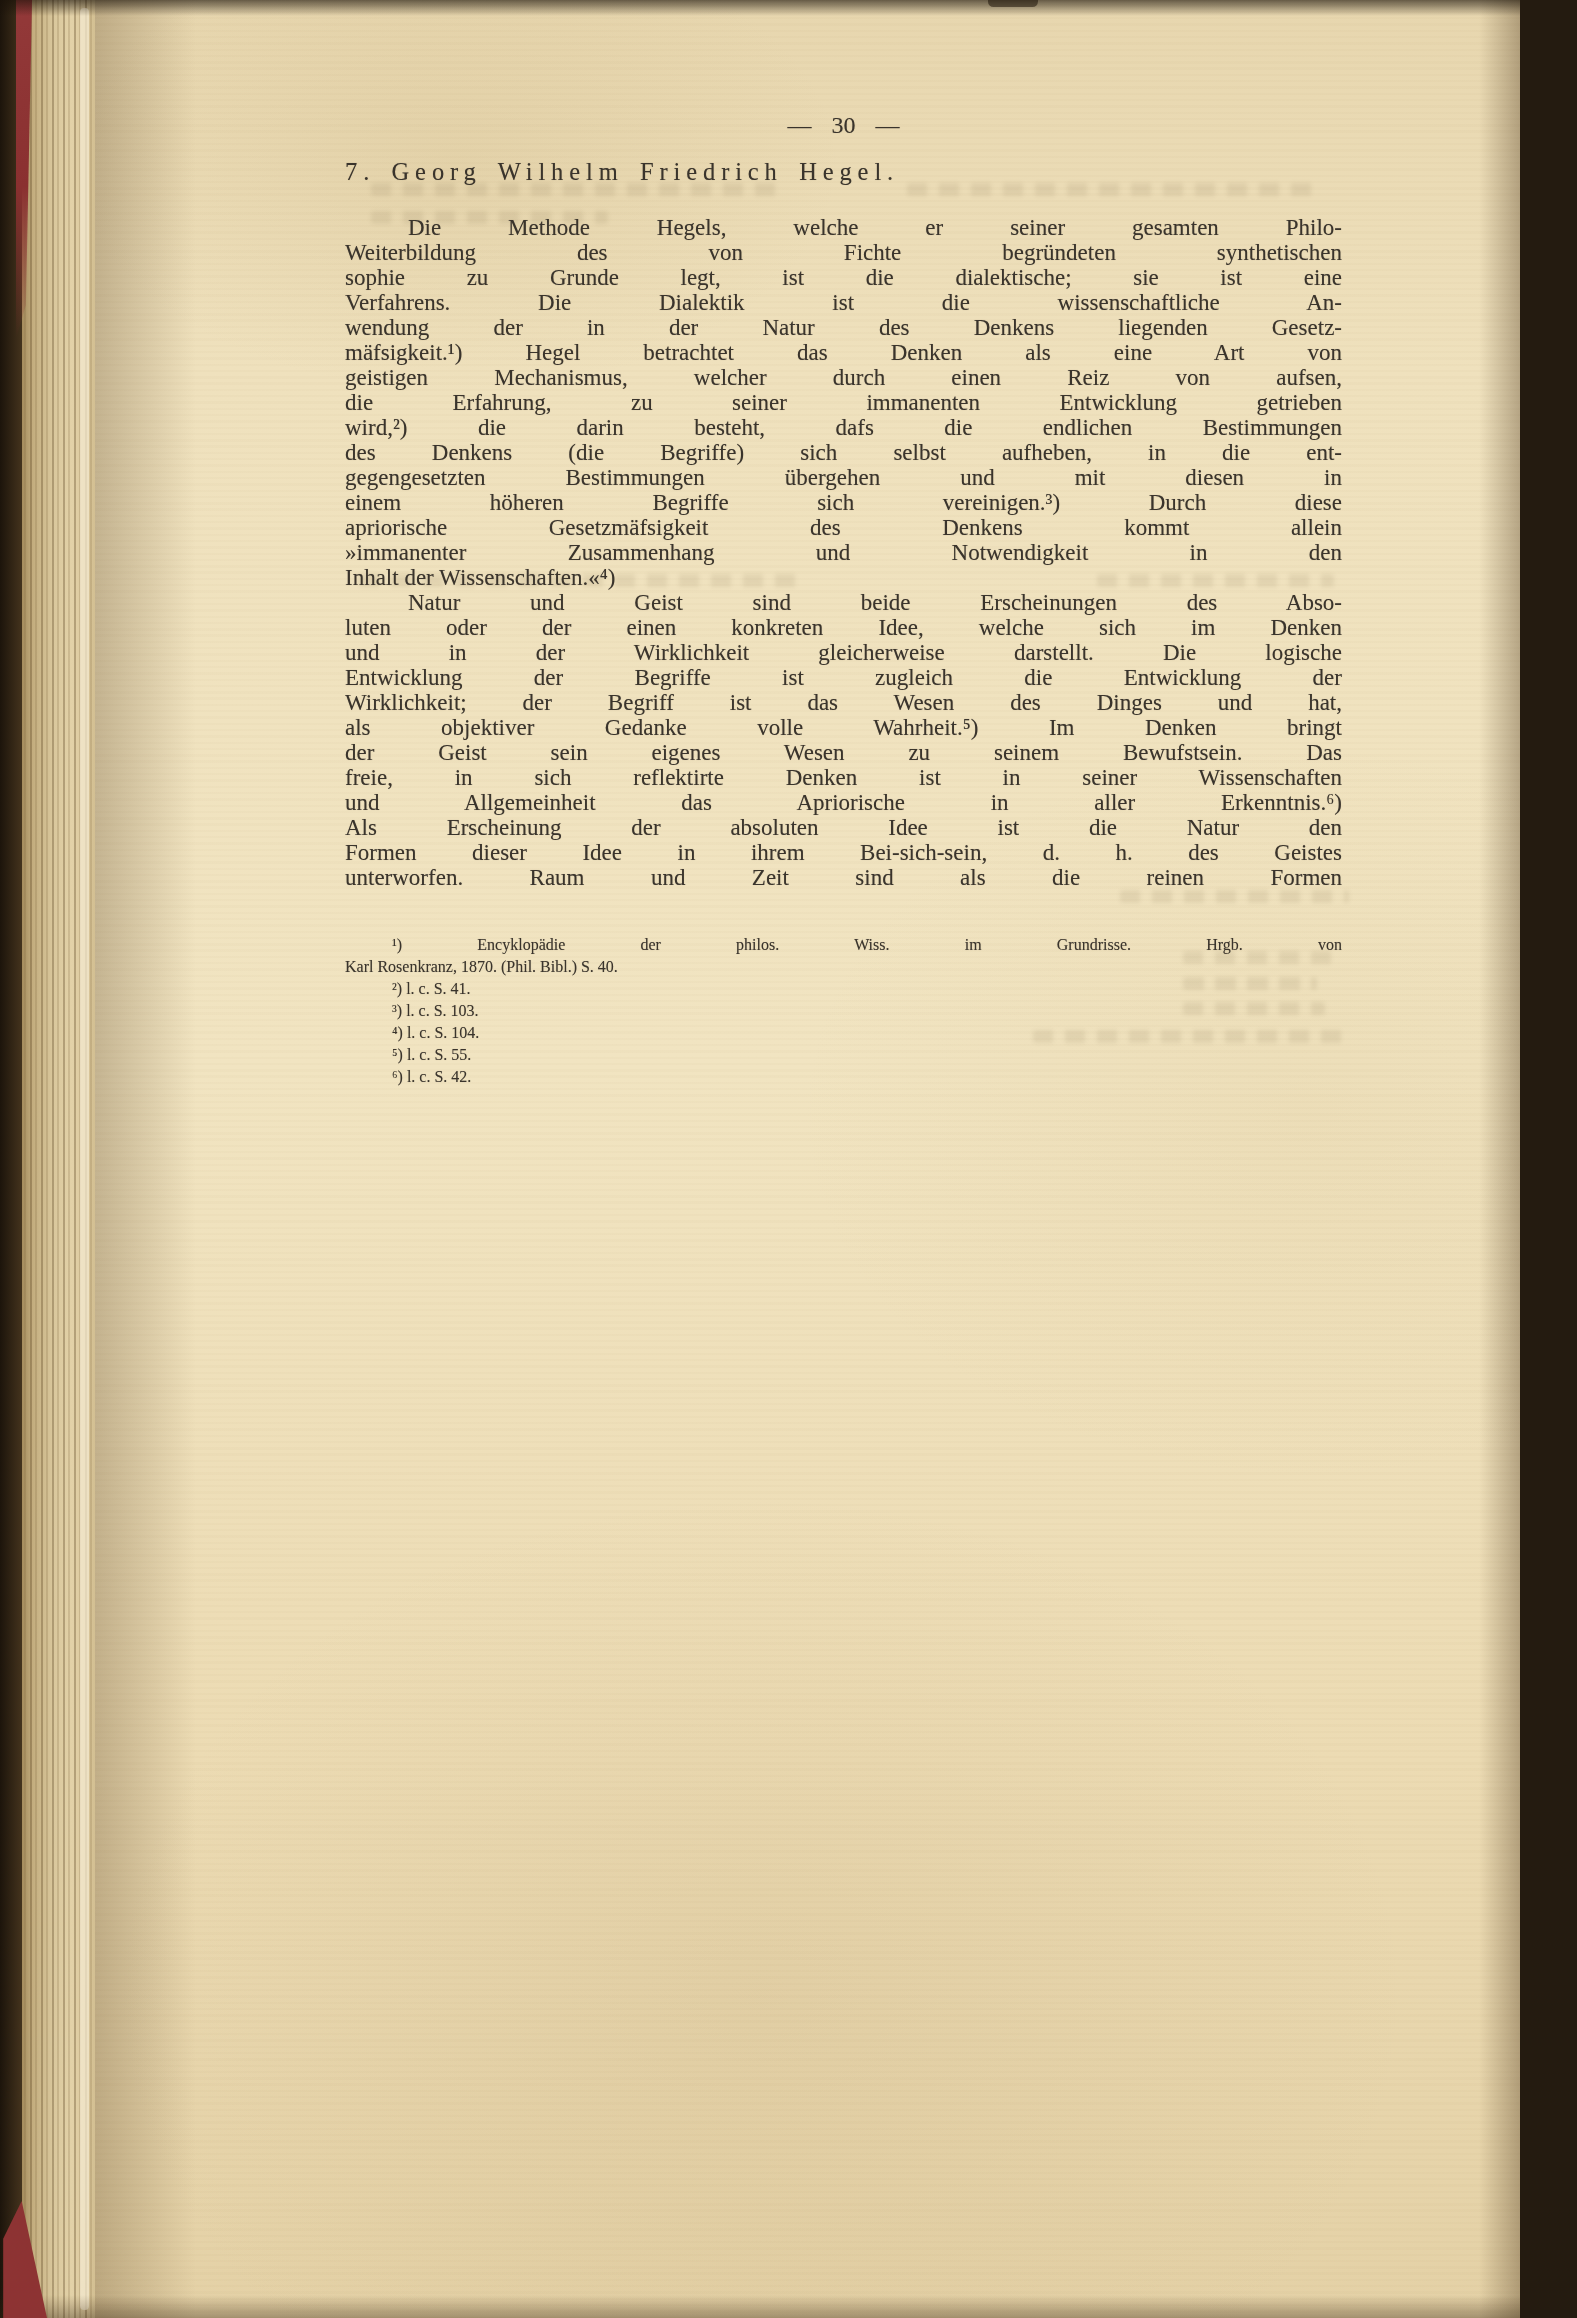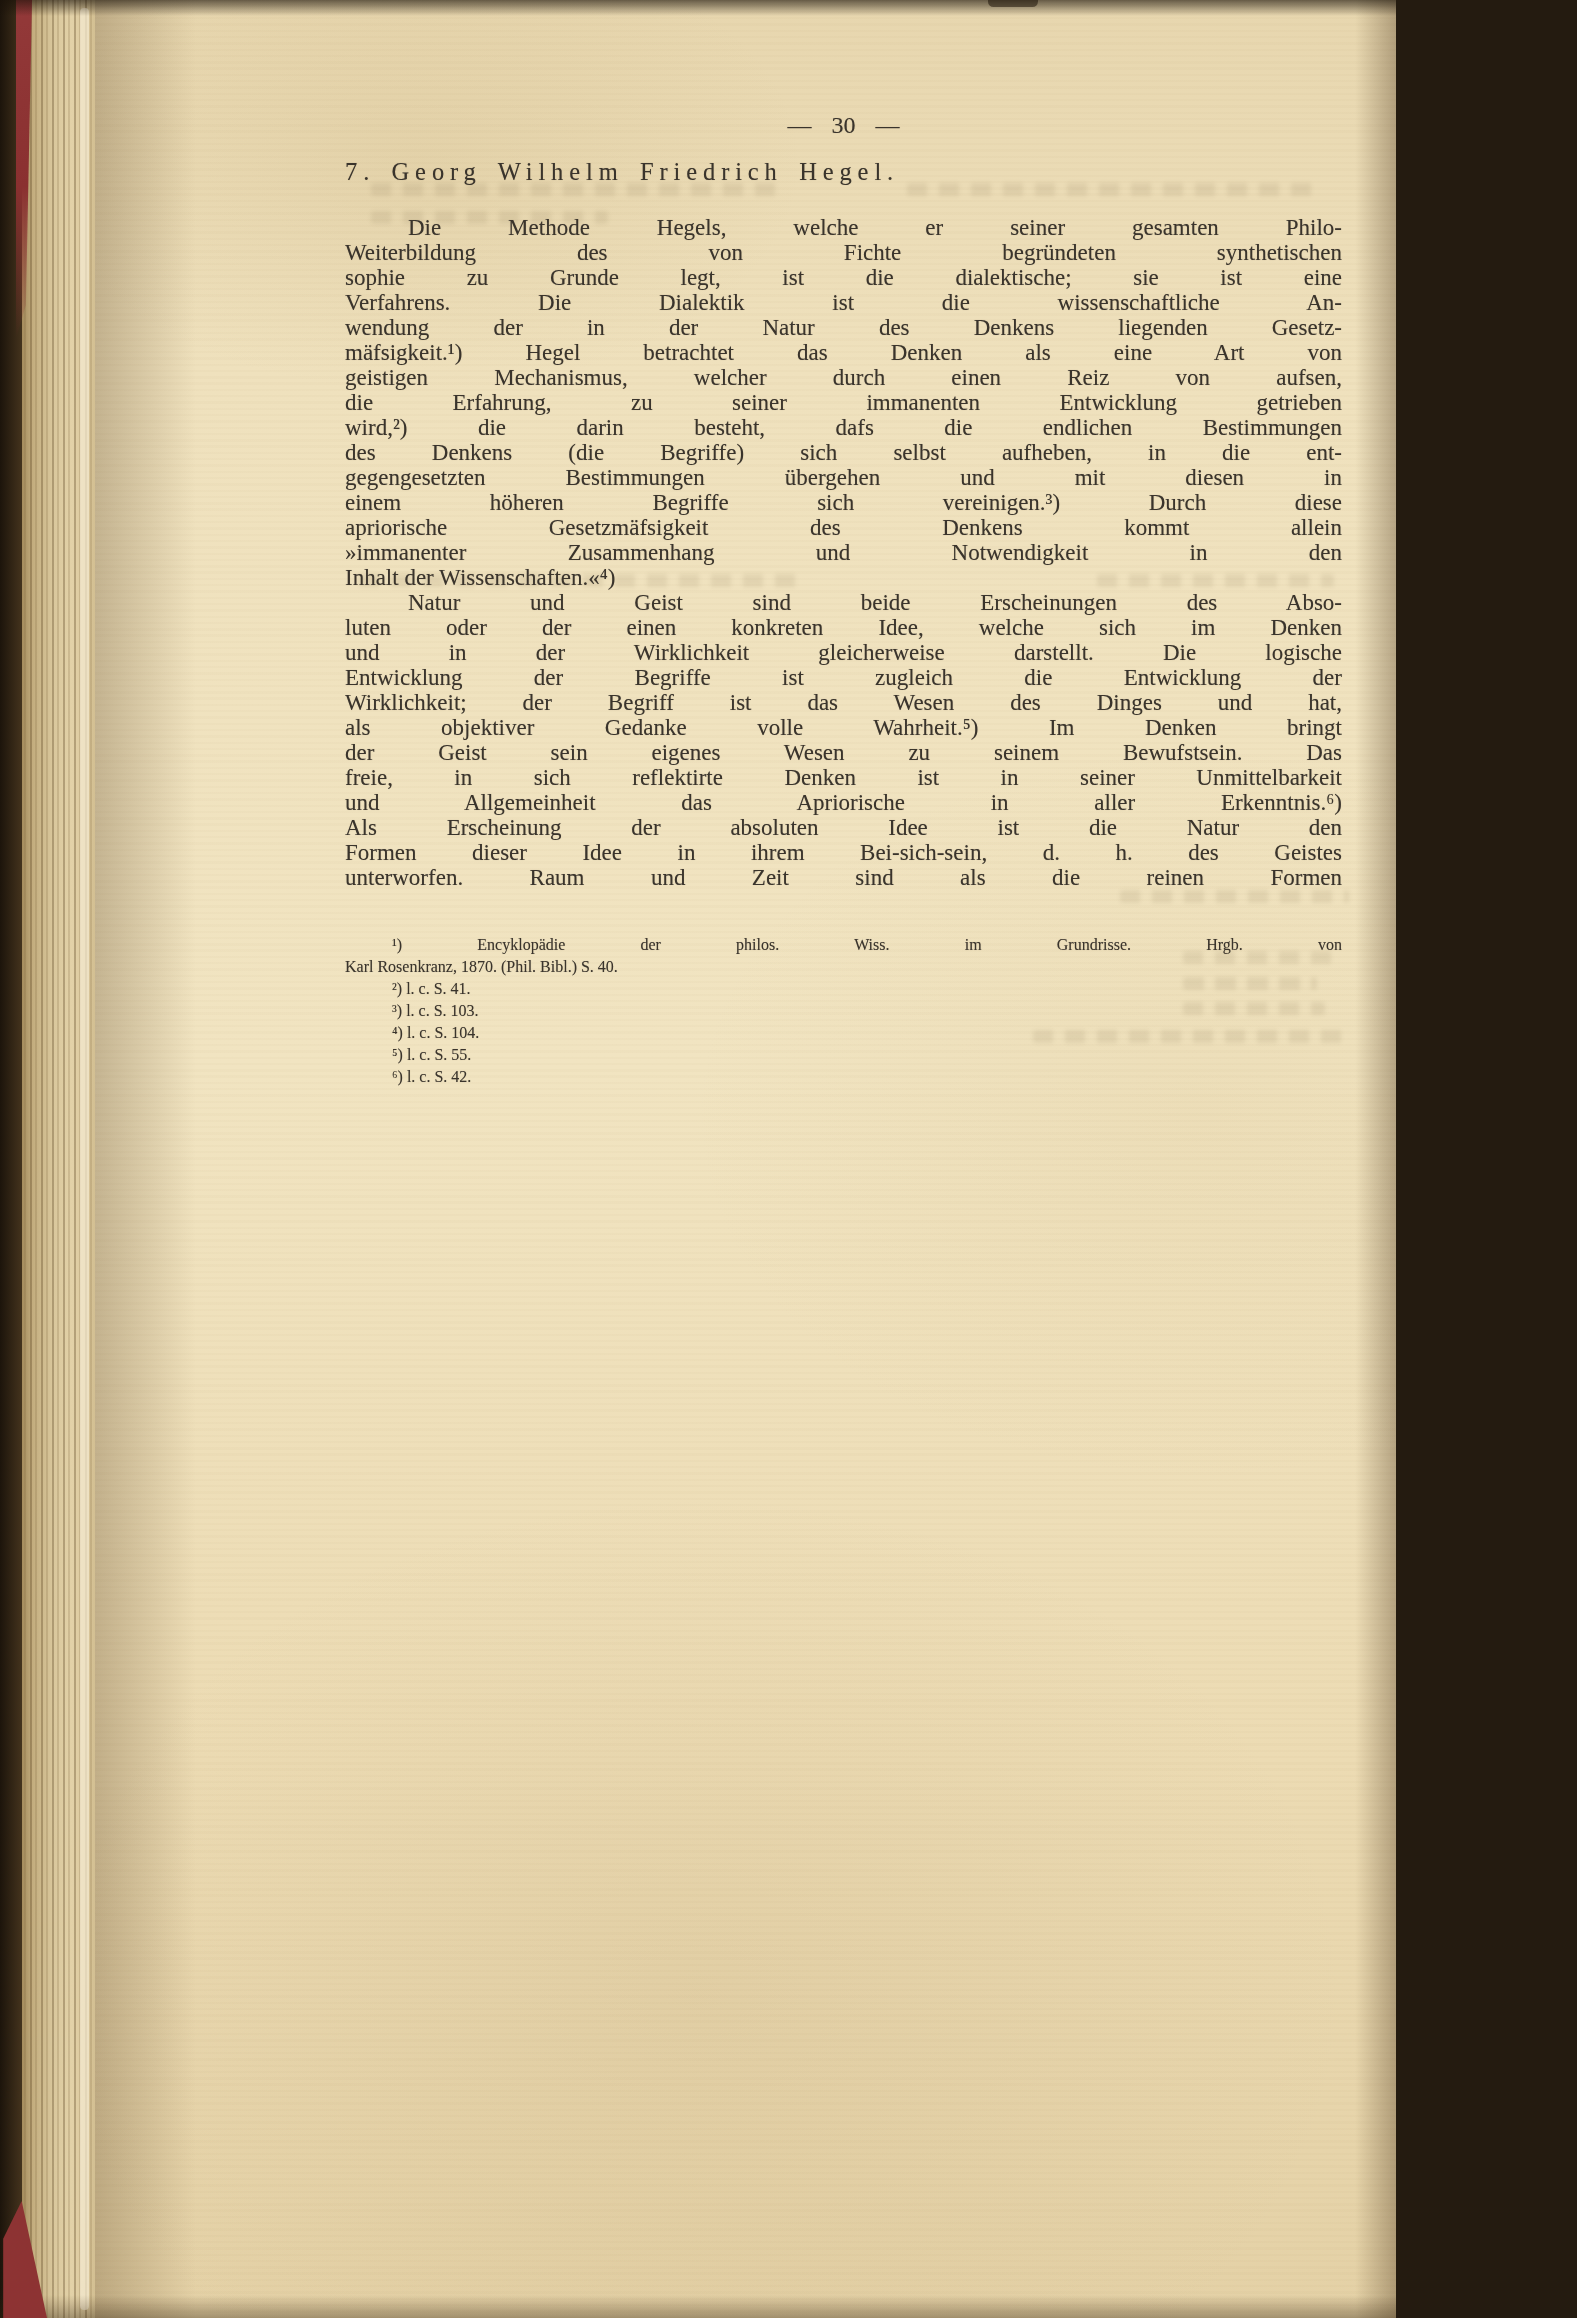--- a/index.html
+++ b/index.html
@@ -4,21 +4,21 @@
 <style>
   html, body { margin: 0; padding: 0; }
   body {
     width: 1578px; height: 2319px;
     background: #241b10;
     font-family: "Liberation Serif", "DejaVu Serif", serif;
     overflow: hidden;
   }
   #scan {
     position: relative;
-    width: 1396px; height: 2319px;
+    width: 1520px; height: 2319px;
     overflow: hidden;
     text-decoration: underline;
   }
   
   .paper {
     position: absolute; inset: 0;
     background:
       radial-gradient(552px 331px at 30% 7%, rgba(175,145,85,0.12), transparent 70%),
       radial-gradient(710px 513px at 86% 48%, rgba(190,160,100,0.09), transparent 72%),
       radial-gradient(868px 671px at 50% 86%, rgba(160,130,80,0.10), transparent 75%),
@@ -160,21 +160,21 @@
           <div class="line no-justify">Inhalt der Wissenschaften.«⁴)</div>
         </div>
       <div class="para">
           <div class="line indent">Natur und Geist sind beide Erscheinungen des Abso-</div>
           <div class="line">luten oder der einen konkreten Idee, welche sich im Denken</div>
           <div class="line">und in der Wirklichkeit gleicherweise darstellt. Die logische</div>
           <div class="line">Entwicklung der Begriffe ist zugleich die Entwicklung der</div>
           <div class="line">Wirklichkeit; der Begriff ist das Wesen des Dinges und hat,</div>
           <div class="line">als objektiver Gedanke volle Wahrheit.⁵) Im Denken bringt</div>
           <div class="line">der Geist sein eigenes Wesen zu seinem Bewufstsein. Das</div>
-          <div class="line">freie, in sich reflektirte Denken ist in seiner Unmittelbarkeit</div>
+          <div class="line">freie, in sich reflektirte Denken ist in seiner Wissenschaften</div>
           <div class="line">und Allgemeinheit das Apriorische in aller Erkenntnis.⁶)</div>
           <div class="line">Als Erscheinung der absoluten Idee ist die Natur den</div>
           <div class="line">Formen dieser Idee in ihrem Bei-sich-sein, d. h. des Geistes</div>
           <div class="line">unterworfen. Raum und Zeit sind als die reinen Formen</div>
         </div>
     </div>
     <div class="footnotes">
         <div class="line indent">¹) Encyklopädie der philos. Wiss. im Grundrisse. Hrgb. von</div>
         <div class="line no-justify">Karl Rosenkranz, 1870. (Phil. Bibl.) S. 40.</div>
         <div class="line indent no-justify">²) l. c. S. 41.</div>

